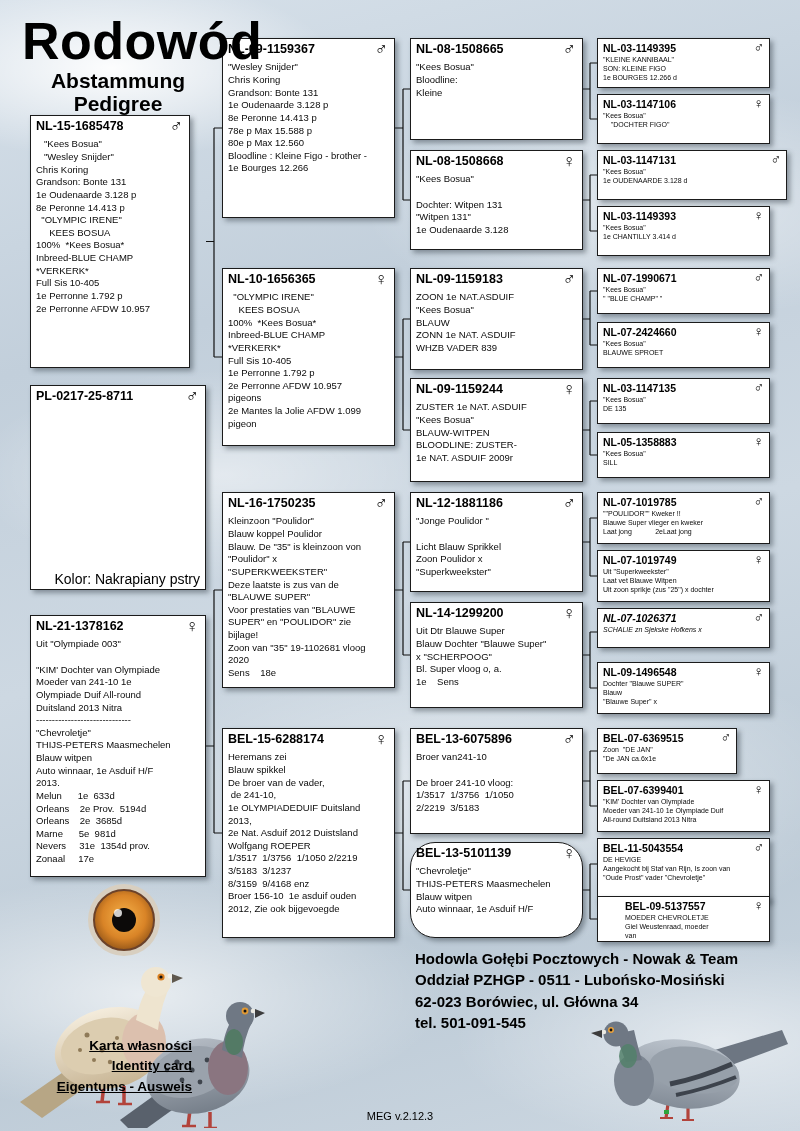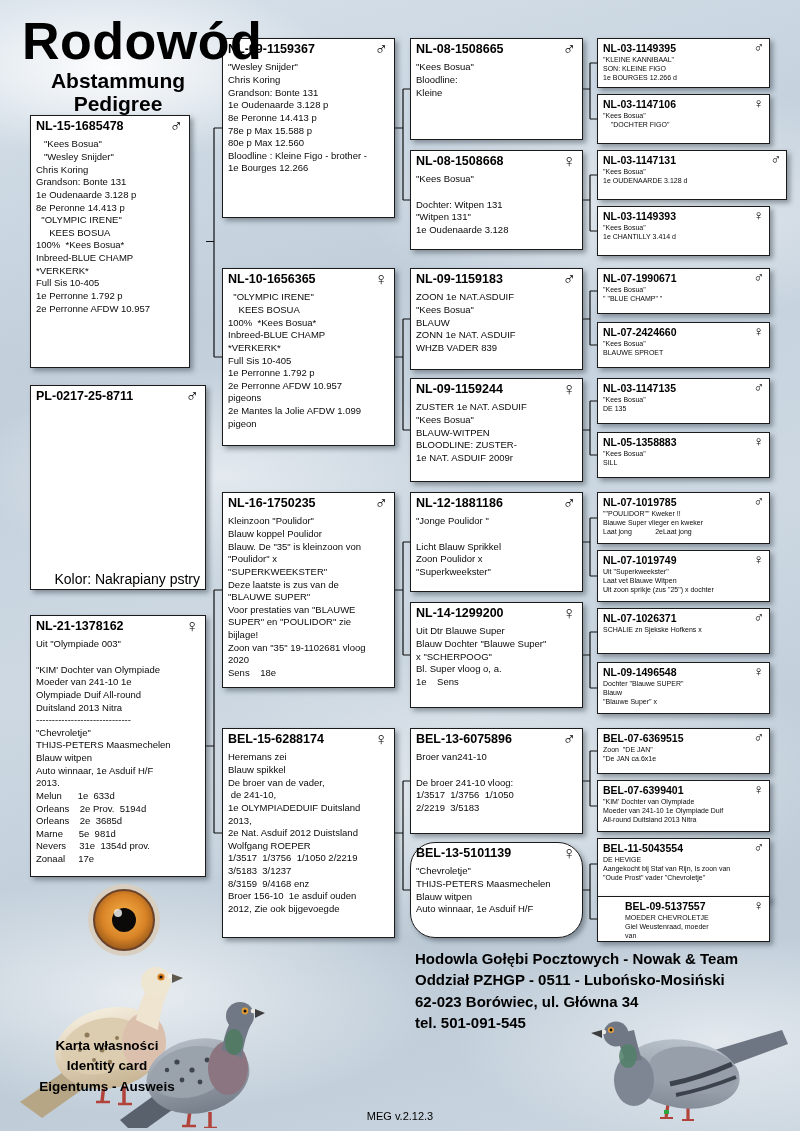--- a/index.html
+++ b/index.html
@@ -25,22 +25,22 @@
   .pbox .sex{position:absolute;top:0;right:6px;font-size:18px;line-height:1.15;font-weight:normal;}
   .pbox .body{font-size:9.5px;line-height:1.33;white-space:pre-wrap;margin-top:5px;color:#0a0a0a;}
   .pbox .note{position:absolute;right:5px;bottom:2px;font-size:14px;white-space:nowrap;}
   .pbox.small .ring{font-size:10.5px;}
   .pbox.small .sex{font-size:14px;right:5px;}
   .pbox.small .body{font-size:7px;line-height:1.3;margin-top:1px;}
   .title-block{position:absolute;left:22px;top:14px;width:192px;text-align:center;z-index:3;}
   .title-main{font-size:52px;font-weight:bold;letter-spacing:.5px;line-height:1.05;}
   .title-sub{font-size:21px;font-weight:bold;line-height:1.12;}
   .contact{position:absolute;left:415px;top:948px;font-size:15px;font-weight:bold;line-height:1.42;z-index:4;}
-  .owner-card{position:absolute;left:22px;top:1036px;width:170px;text-align:center;font-weight:bold;
-    font-size:13.5px;line-height:1.5;z-index:5;}
+  .owner-card{position:absolute;left:22px;top:1036px;width:170px;text-align:right;font-weight:bold;
+    font-size:13.5px;line-height:1.5;z-index:5;text-decoration:underline;}
   .version{position:absolute;left:0;top:1110px;width:100%;text-align:center;font-size:11px;z-index:4;}
   .photo{position:absolute;z-index:3;}
 </style>
 </head>
 <body>
 
 <div class="page">
 
   <svg class="connectors" width="800" height="1131">
     <path id="connector-path" d="M206 241.5 H214 M214 128 V357 M214 128 H222 M214 357 H222 M206 746 H214 M214 590 V833 M214 590 H222 M214 833 H222 M395 128 H403 M403 89 V200 M403 89 H410 M403 200 H410 M395 357 H403 M403 319 V430 M403 319 H410 M403 430 H410 M395 590 H403 M403 542 V655 M403 542 H410 M403 655 H410 M395 833 H403 M403 781 V890 M403 781 H410 M403 890 H410 M583 89 H590 M590 63 V119 M590 63 H597 M590 119 H597 M583 200 H590 M590 175 V231 M590 175 H597 M590 231 H597 M583 319 H590 M590 291 V345 M590 291 H597 M590 345 H597 M583 430 H590 M590 401 V455 M590 401 H597 M590 455 H597 M583 542 H590 M590 518 V576 M590 518 H597 M590 576 H597 M583 655 H590 M590 632 V688 M590 632 H597 M590 688 H597 M583 781 H590 M590 751 V806 M590 751 H597 M590 806 H597 M583 890 H590 M590 864 V919 M590 864 H597 M590 919 H597 " fill="none" stroke="#111" stroke-width="1.2"></path>
@@ -286,33 +286,33 @@
 Blauwe Super vlieger en kweker
 Laat jong            2eLaat jong</div>
       </div>
       <div class="pbox small" style="left: 597px; top: 550px; width: 173px; height: 52px;">
         <div class="ring">NL-07-1019749</div>
         <div class="sex">♀</div>
         <div class="body">Uit "Superkweekster"
 Laat vet Blauwe Witpen
 Uit zoon sprikje (zus "25") x dochter</div>
       </div>
-      <div class="pbox small" style="left: 597px; top: 608px; width: 173px; height: 46px;">
+      <div class="pbox small" style="left: 597px; top: 608px; width: 173px; height: 40px; font-style: italic;">
         <div class="ring">NL-07-1026371</div>
         <div class="sex">♂</div>
         <div class="body">SCHALIE zn Sjekske Hofkens x</div>
       </div>
       <div class="pbox small" style="left: 597px; top: 662px; width: 173px; height: 52px;">
         <div class="ring">NL-09-1496548</div>
         <div class="sex">♀</div>
         <div class="body">Dochter "Blauwe SUPER"
 Blauw
 "Blauwe Super" x</div>
       </div>
-      <div class="pbox small" style="left: 597px; top: 728px; width: 173px; height: 46px;">
+      <div class="pbox small" style="left: 597px; top: 728px; width: 140px; height: 46px;">
         <div class="ring">BEL-07-6369515</div>
         <div class="sex">♂</div>
         <div class="body">Zoon  "DE JAN"
 "De JAN ca.6x1e</div>
       </div>
       <div class="pbox small" style="left: 597px; top: 780px; width: 173px; height: 52px;">
         <div class="ring">BEL-07-6399401</div>
         <div class="sex">♀</div>
         <div class="body">"KIM' Dochter van Olympiade
 Moeder van 241-10 1e Olympiade Duif

